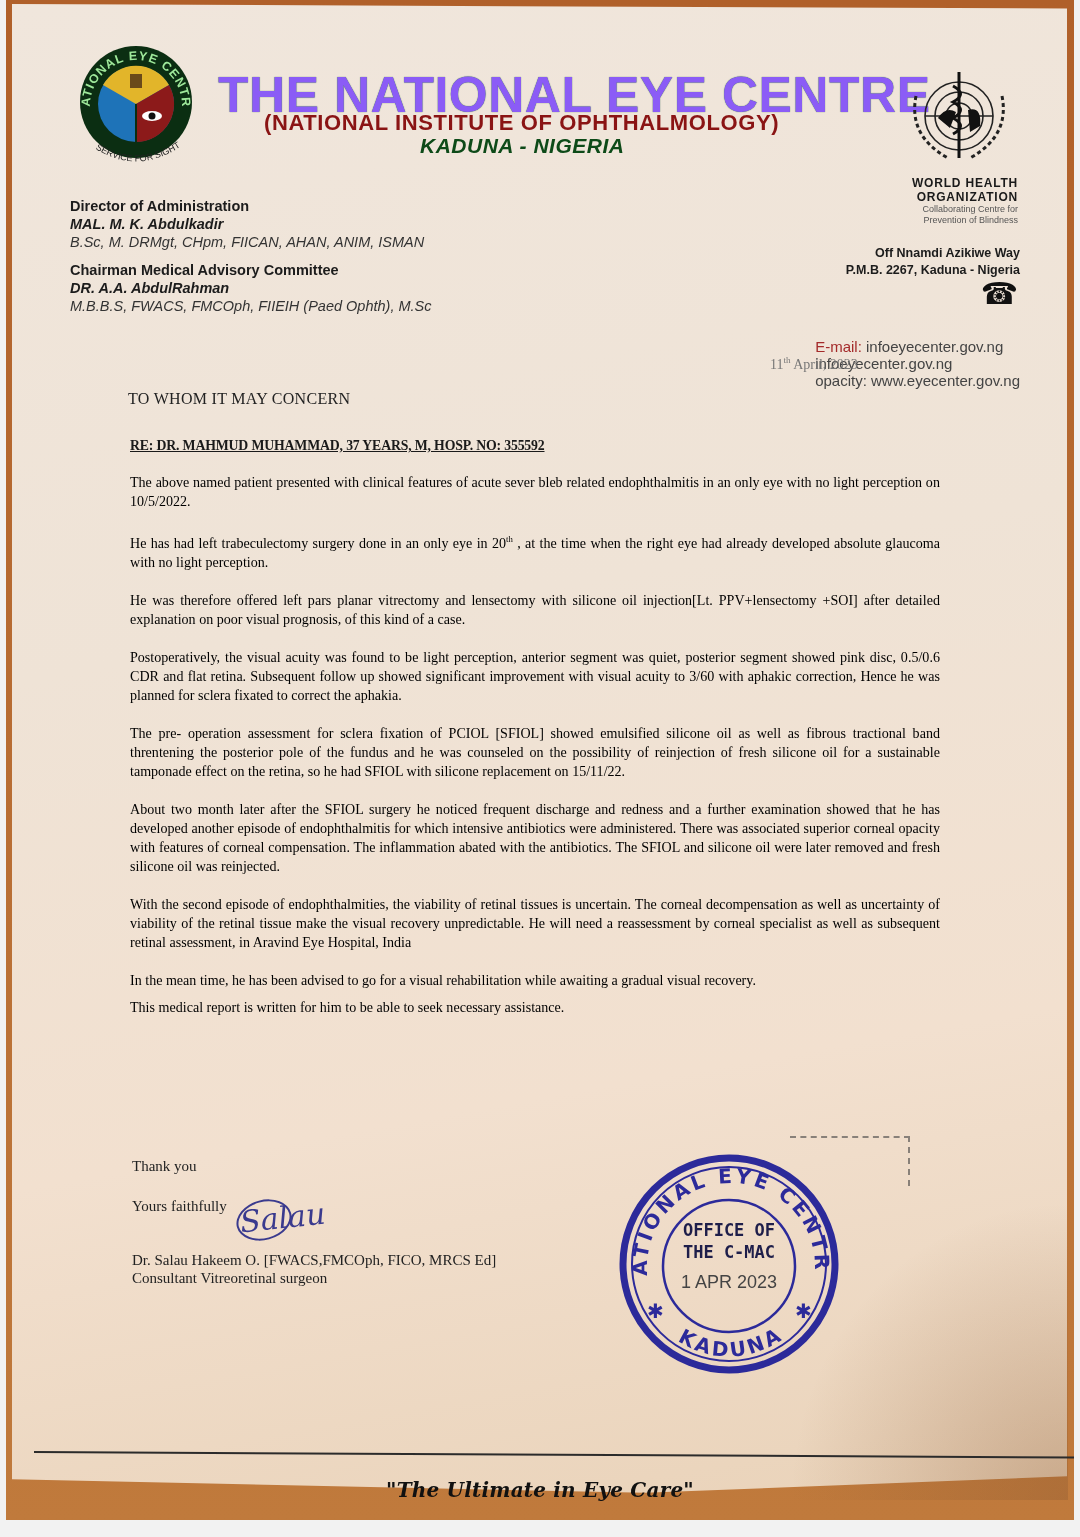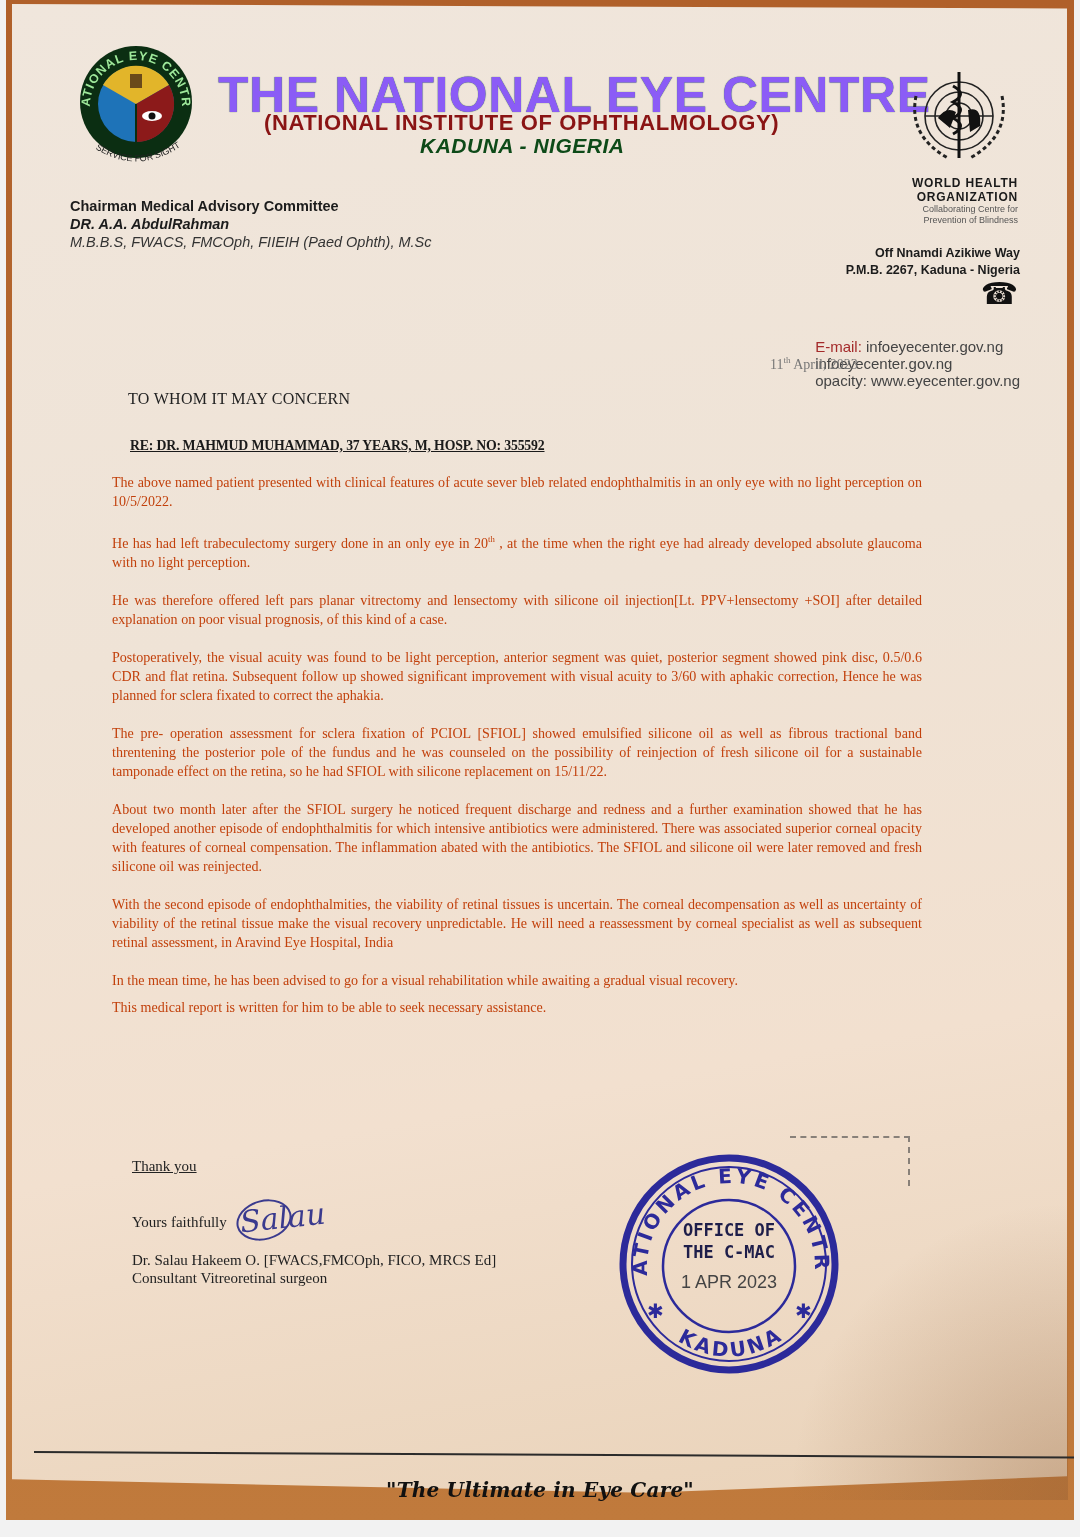--- a/index.html
+++ b/index.html
@@ -58,26 +58,26 @@
   .contact { position:absolute; right:60px; top:338px; text-align:left; font-family:"Liberation Sans", sans-serif; font-size:15px; color:#444; line-height:17px; }
   .contact .lab { color:#a42a2a; }
   .date { position:absolute; left:770px; top:355px; font-size:14px; color:#777; }
   .date sup { font-size:9px; }
 
   .to-whom { position:absolute; left:128px; top:390px; font-size:16px; color:#222; letter-spacing:0.3px; }
   .re-line {
     position:absolute; left:130px; top:437px; font-size:15px; font-weight:bold; color:#1a1a1a;
     text-decoration:underline; letter-spacing:-0.2px; transform:scaleX(0.92); transform-origin:left;
   }
-  .body { position:absolute; left:112px; top:473px; width:835px; font-size:14.5px; color:#c2410c; line-height:19px; }
+  .body { position:absolute; left:130px; top:473px; width:835px; font-size:14.5px; color:#000000; line-height:19px; }
   .body p { margin-bottom:19px; text-align:justify; transform:scaleX(0.97); transform-origin:left; }
   .body p sup { font-size:9px; }
 
   .closing { position:absolute; left:132px; top:1156px; font-size:15px; color:#222; line-height:20px; }
-  .closing .ty { margin-bottom:36px;text-decoration:underline; }
+  .closing .ty { margin-bottom:20px; }
   .signature { position:absolute; left:240px; top:1200px; font-family:"DejaVu Serif", serif; font-style:italic; font-size:30px; color:#3a3a8e; transform:rotate(-6deg); }
   .sig-oval { position:absolute; left:236px; top:1200px; width:56px; height:40px; border:2px solid #3a3a8e; border-radius:50%; transform:rotate(-15deg); }
   .signer { position:absolute; left:132px; top:1251px; font-size:15px; color:#222; line-height:18px; }
 
   .stamp { position:absolute; left:617px; top:1152px; width:225px; height:225px; }
   .dash-corner { position:absolute; left:790px; top:1136px; width:120px; height:50px; border-top:2px dashed #444; border-right:2px dashed #444; opacity:0.6; }
 
   .footer-rule { position:absolute; left:34px; top:1451px; width:1040px; height:2px; background:#2b2b2b; transform:rotate(0.3deg); transform-origin:left; }
   .motto { position:absolute; left:0; width:1080px; top:1478px; text-align:center; font-family:"DejaVu Serif", serif; font-style:italic; font-weight:bold; font-size:20px; color:#111; letter-spacing:0.2px; }
   .bottom-bar { position:absolute; left:0; top:1520px; width:1080px; height:17px; background:#f2f2f2; }
@@ -129,20 +129,25 @@
 </svg>
 <div class="who-text">
   <div class="b">WORLD HEALTH</div>
   <div class="b">ORGANIZATION</div>
   <div class="s">Collaborating Centre for</div>
   <div class="s">Prevention of Blindness</div>
 </div>
 
 <div class="officers">
   <div class="off-block">
+    <div class="off-title">Director of Administration</div>
+    <div class="off-name">MAL. M. K. Abdulkadir</div>
+    <div class="off-qual">B.Sc, M. DRMgt, CHpm, FIICAN, AHAN, ANIM, ISMAN</div>
+  </div>
+  <div class="off-block">
     <div class="off-title">Chairman Medical Advisory Committee</div>
     <div class="off-name">DR. A.A. AbdulRahman</div>
     <div class="off-qual">M.B.B.S,  FWACS, FMCOph, FIIEIH (Paed Ophth), M.Sc</div>
   </div>
 </div>
 
 <div class="address">
   <div>Off Nnamdi Azikiwe Way</div>
   <div>P.M.B. 2267, Kaduna - Nigeria</div>
 </div>

